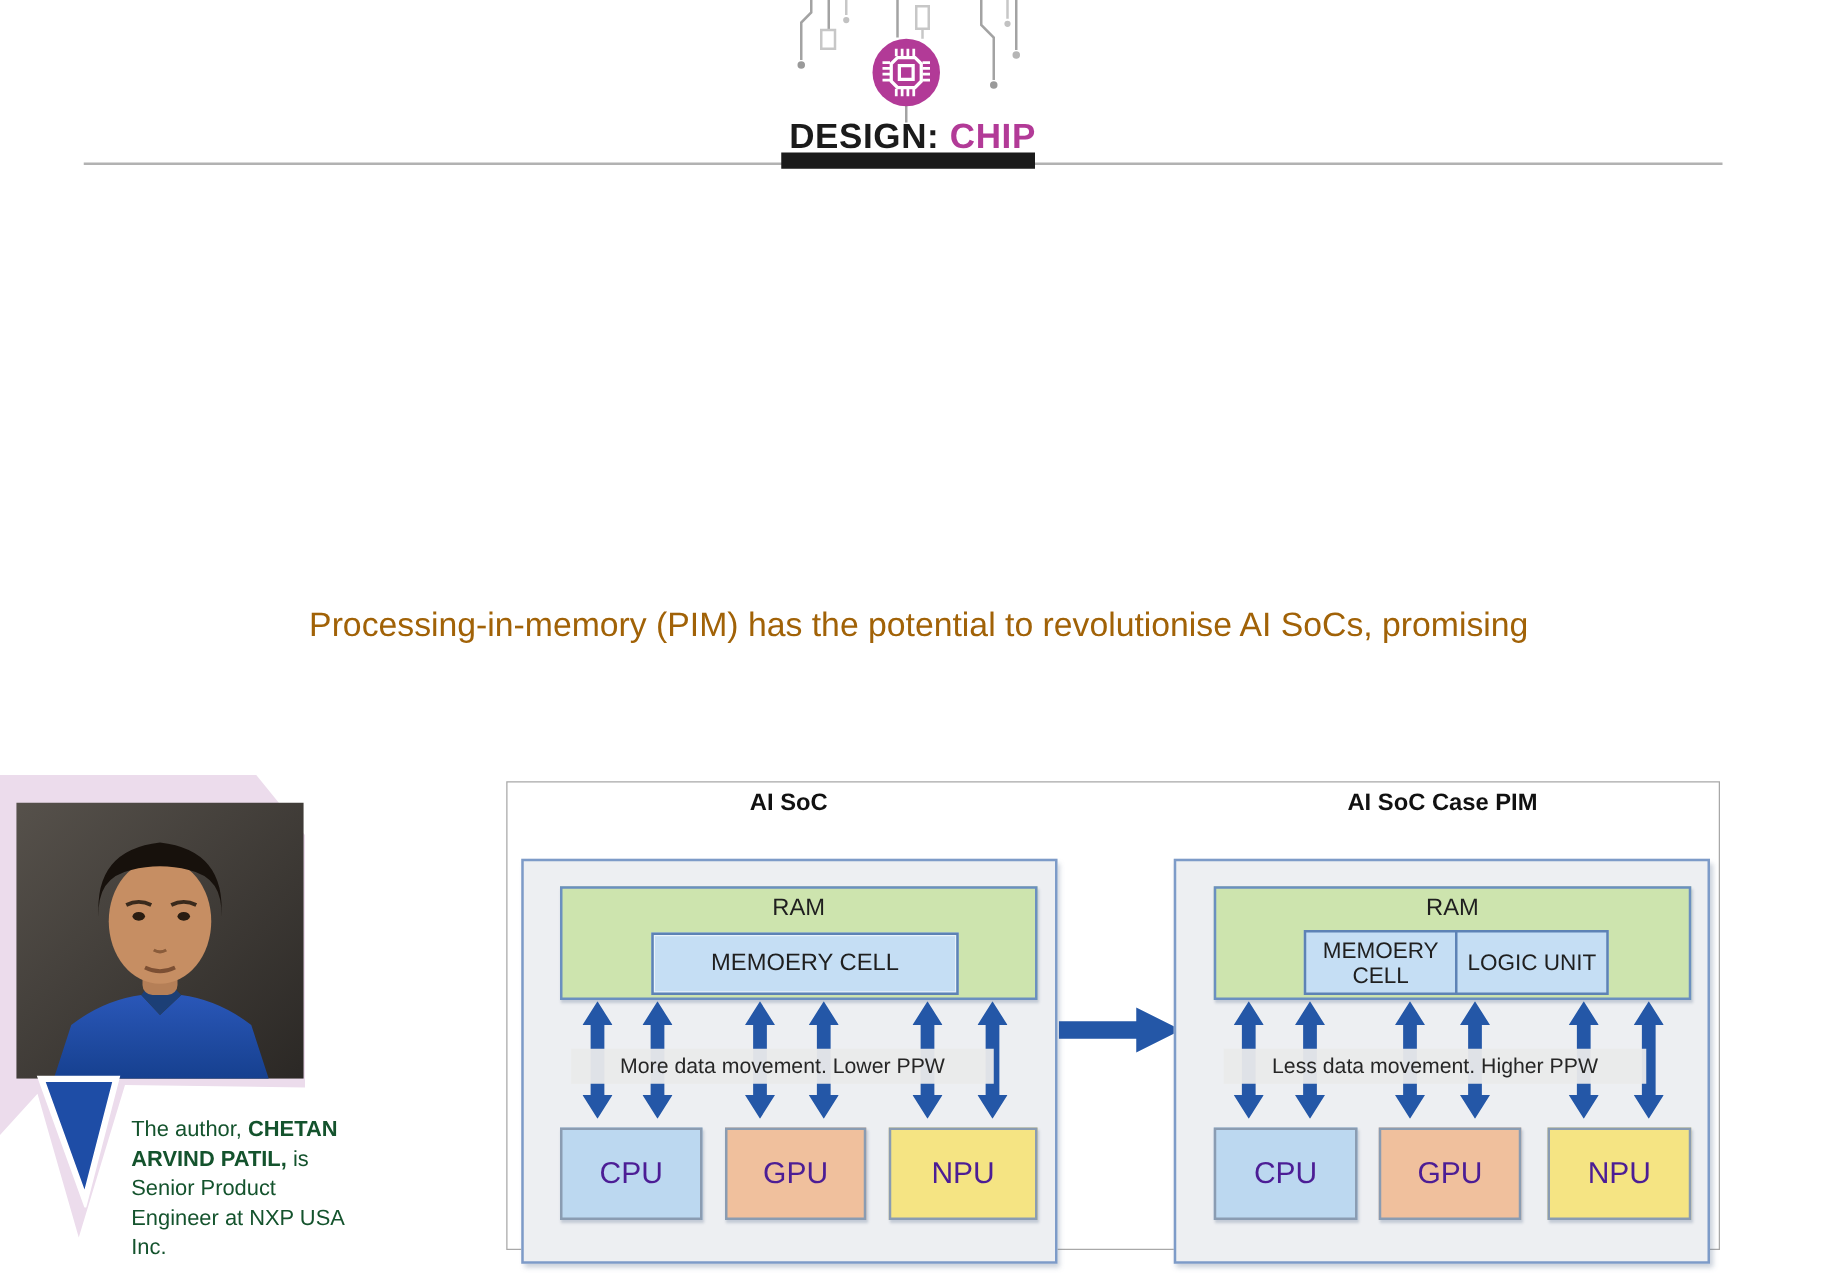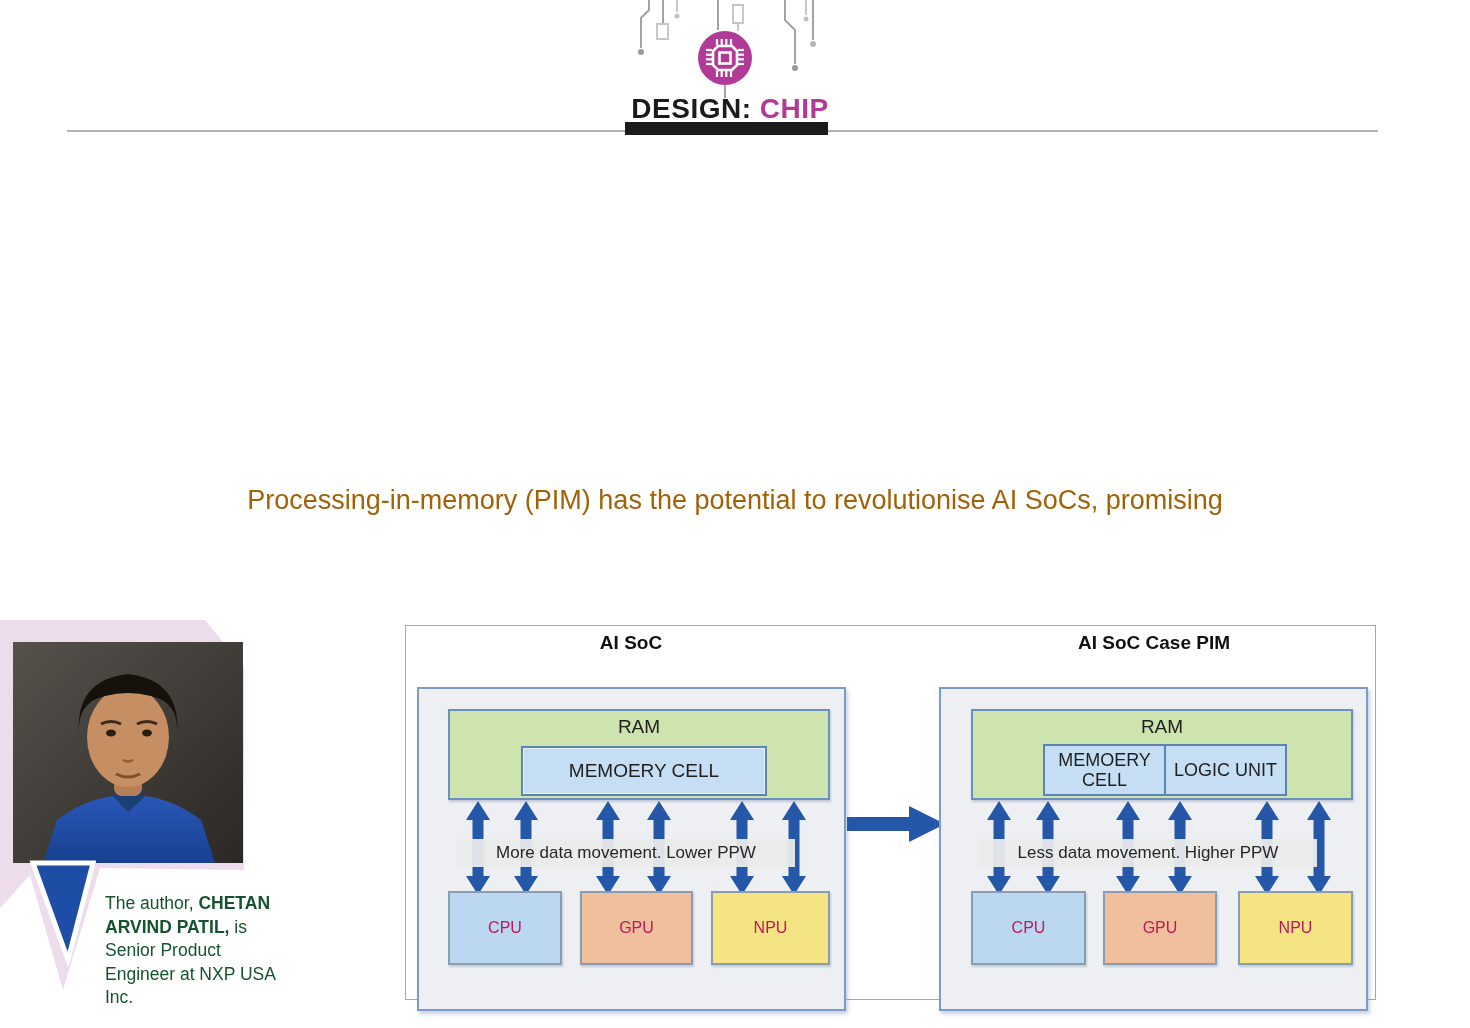--- a/index.html
+++ b/index.html
@@ -42,22 +42,22 @@
         box-shadow:inset 0 0 0 1px rgba(255,255,255,.6);}
   .cell-wide{left:102px;top:57px;width:246px;height:50px;}
   .cell-pair{position:absolute;left:102px;top:55px;width:244px;height:52px;display:flex;}
   .cell-half{flex:1;background:#c5def4;border:2px solid #5d82b5;box-sizing:border-box;
              display:flex;align-items:center;justify-content:center;text-align:center;
              font-size:18px;line-height:20px;color:#1f1f1f;}
   .cell-half + .cell-half{margin-left:-2px;}
   .arrow{position:absolute;top:112px;width:24px;height:94px;}
   .band{position:absolute;left:38px;top:150px;width:338px;height:28px;background:rgba(234,234,234,.95);
         display:flex;align-items:center;justify-content:center;font-size:17px;color:#262626;}
-  .unit{position:absolute;top:202px;height:74px;border:2px solid #8a9cb2;box-sizing:border-box;
-        display:flex;align-items:center;justify-content:center;font-size:16px;color:#be185d;
+  .unit{position:absolute;top:213px;height:74px;border:2px solid #8a9cb2;box-sizing:border-box;
+        display:flex;align-items:center;justify-content:center;font-size:24px;color:#4c1d95;
         box-shadow:1px 2px 2px rgba(100,120,150,.3);}
   .u-cpu{background:#bcd8f0;}
   .u-gpu{background:#f0c09d;}
   .u-npu{background:#f5e483;}
   #big-arrow{left:441px;top:178px;width:100px;height:40px;}
 </style>
 </head>
 <body>
 
 <div id="page">

